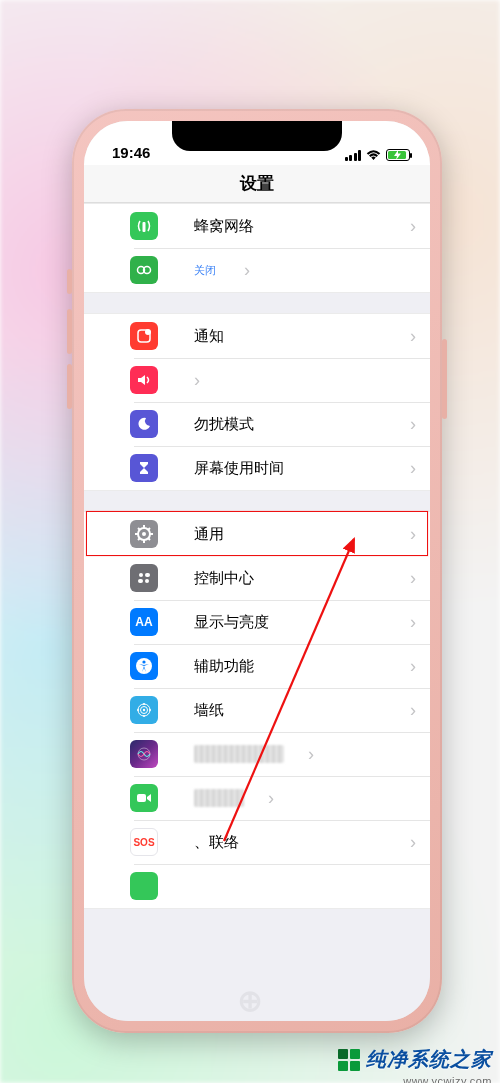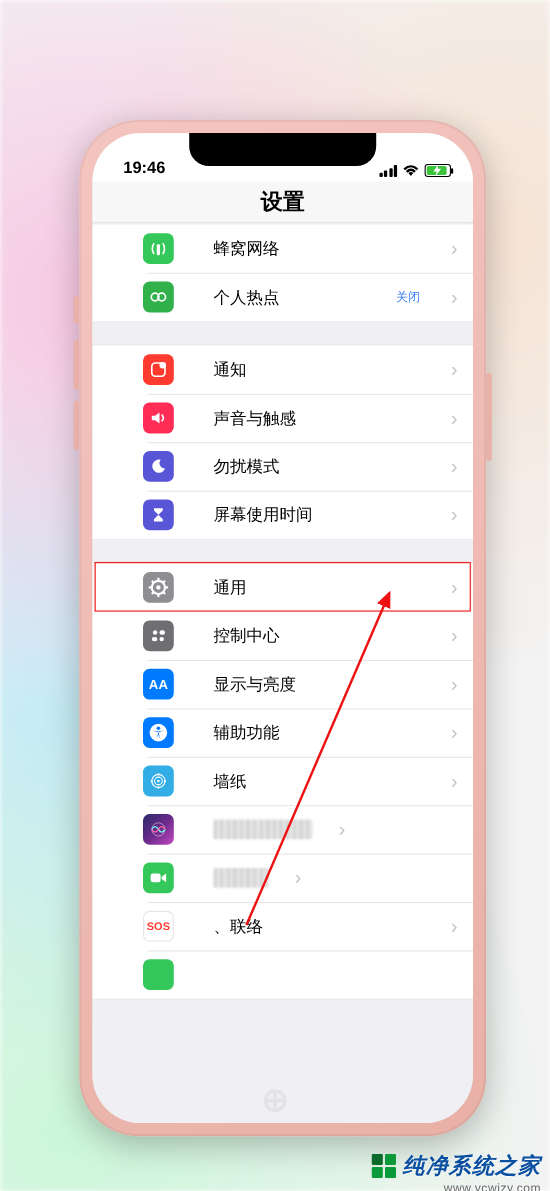--- a/index.html
+++ b/index.html
@@ -69,21 +69,21 @@
   .battery {
     width:24px; height:12px; border:1px solid #000; border-radius:3px;
     position:relative; display:flex; align-items:center;
   }
   .battery::after{ content:""; position:absolute; right:-3px; top:3px; width:2px; height:5px; background:#000; border-radius:1px;}
   .battery-fill{ height:8px; width:18px; margin-left:1px; background:#3ac43a; border-radius:1.5px; position:relative;}
   .battery-fill svg{position:absolute;left:5px;top:-1px;}
 
   .nav-title {
     height: 38px; display:flex; align-items:center; justify-content:center;
-    font-size:20px; font-weight:600; background:#f7f7f7;
+    font-size:17px; font-weight:600; background:#f7f7f7;
     border-bottom:1px solid rgba(0,0,0,.1);
   }
 
   .content {
     height: calc(100% - 82px);
     overflow:hidden;
     background:#efeff4;
   }
 
   .group { background:#fff; border-top:1px solid rgba(0,0,0,.08); border-bottom:1px solid rgba(0,0,0,.08); }
@@ -206,21 +206,20 @@
           <span class="label">蜂窝网络</span>
           <span class="chevron">›</span>
         </div>
         <div class="row">
           <div class="icon ic-green2">
             <svg width="16" height="16" viewBox="0 0 16 16">
                 <circle cx="5" cy="8" r="3.5" stroke="#fff" stroke-width="1.5" fill="none"></circle>
                 <circle cx="11" cy="8" r="3.5" stroke="#fff" stroke-width="1.5" fill="none"></circle>
               </svg>
           </div>
-          <span class="label">个人热点</span>
           <span class="detail">关闭</span>
           <span class="chevron">›</span>
         </div>
       </div>
 
       <div class="group">
         <div class="row">
           <div class="icon ic-red">
             <svg width="16" height="16" viewBox="0 0 16 16">
                 <rect x="2" y="2" width="12" height="12" rx="3" fill="none" stroke="#fff" stroke-width="1.5"></rect>
@@ -230,21 +229,20 @@
           <span class="label">通知</span>
           <span class="chevron">›</span>
         </div>
         <div class="row">
           <div class="icon" style="background:#ff2d55">
             <svg width="16" height="16" viewBox="0 0 16 16">
                 <path d="M2 6 H5 L9 3 V13 L5 10 H2 Z" fill="#fff"></path>
                 <path d="M11 5 Q14 8 11 11" stroke="#fff" stroke-width="1.5" fill="none"></path>
               </svg>
           </div>
-          <span class="label">声音与触感</span>
           <span class="chevron">›</span>
         </div>
         <div class="row">
           <div class="icon ic-purple">
             <svg width="16" height="16" viewBox="0 0 16 16">
                 <path d="M10 2 A6 6 0 1 0 14 10 A5 5 0 0 1 10 2 Z" fill="#fff"></path>
               </svg>
           </div>
           <span class="label">勿扰模式</span>
           <span class="chevron">›</span>

